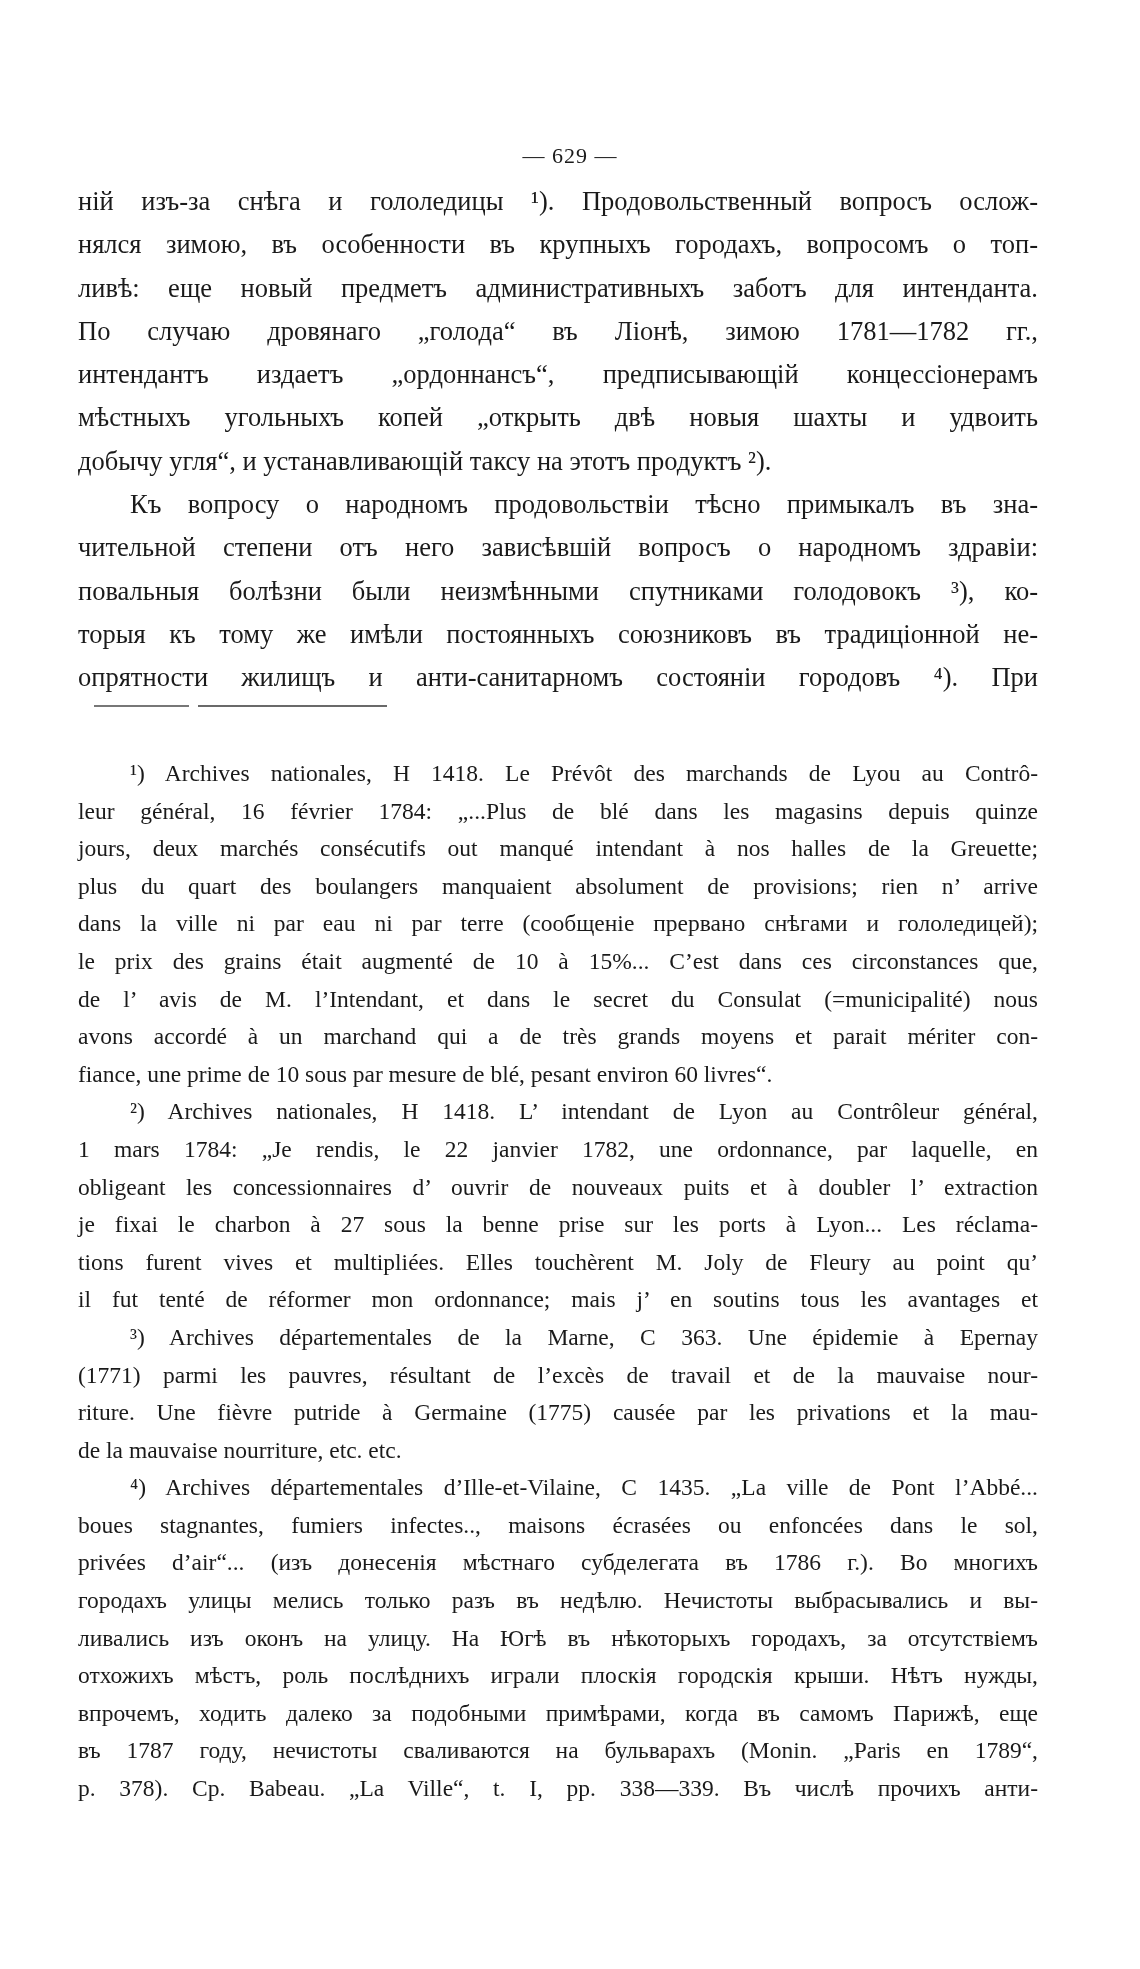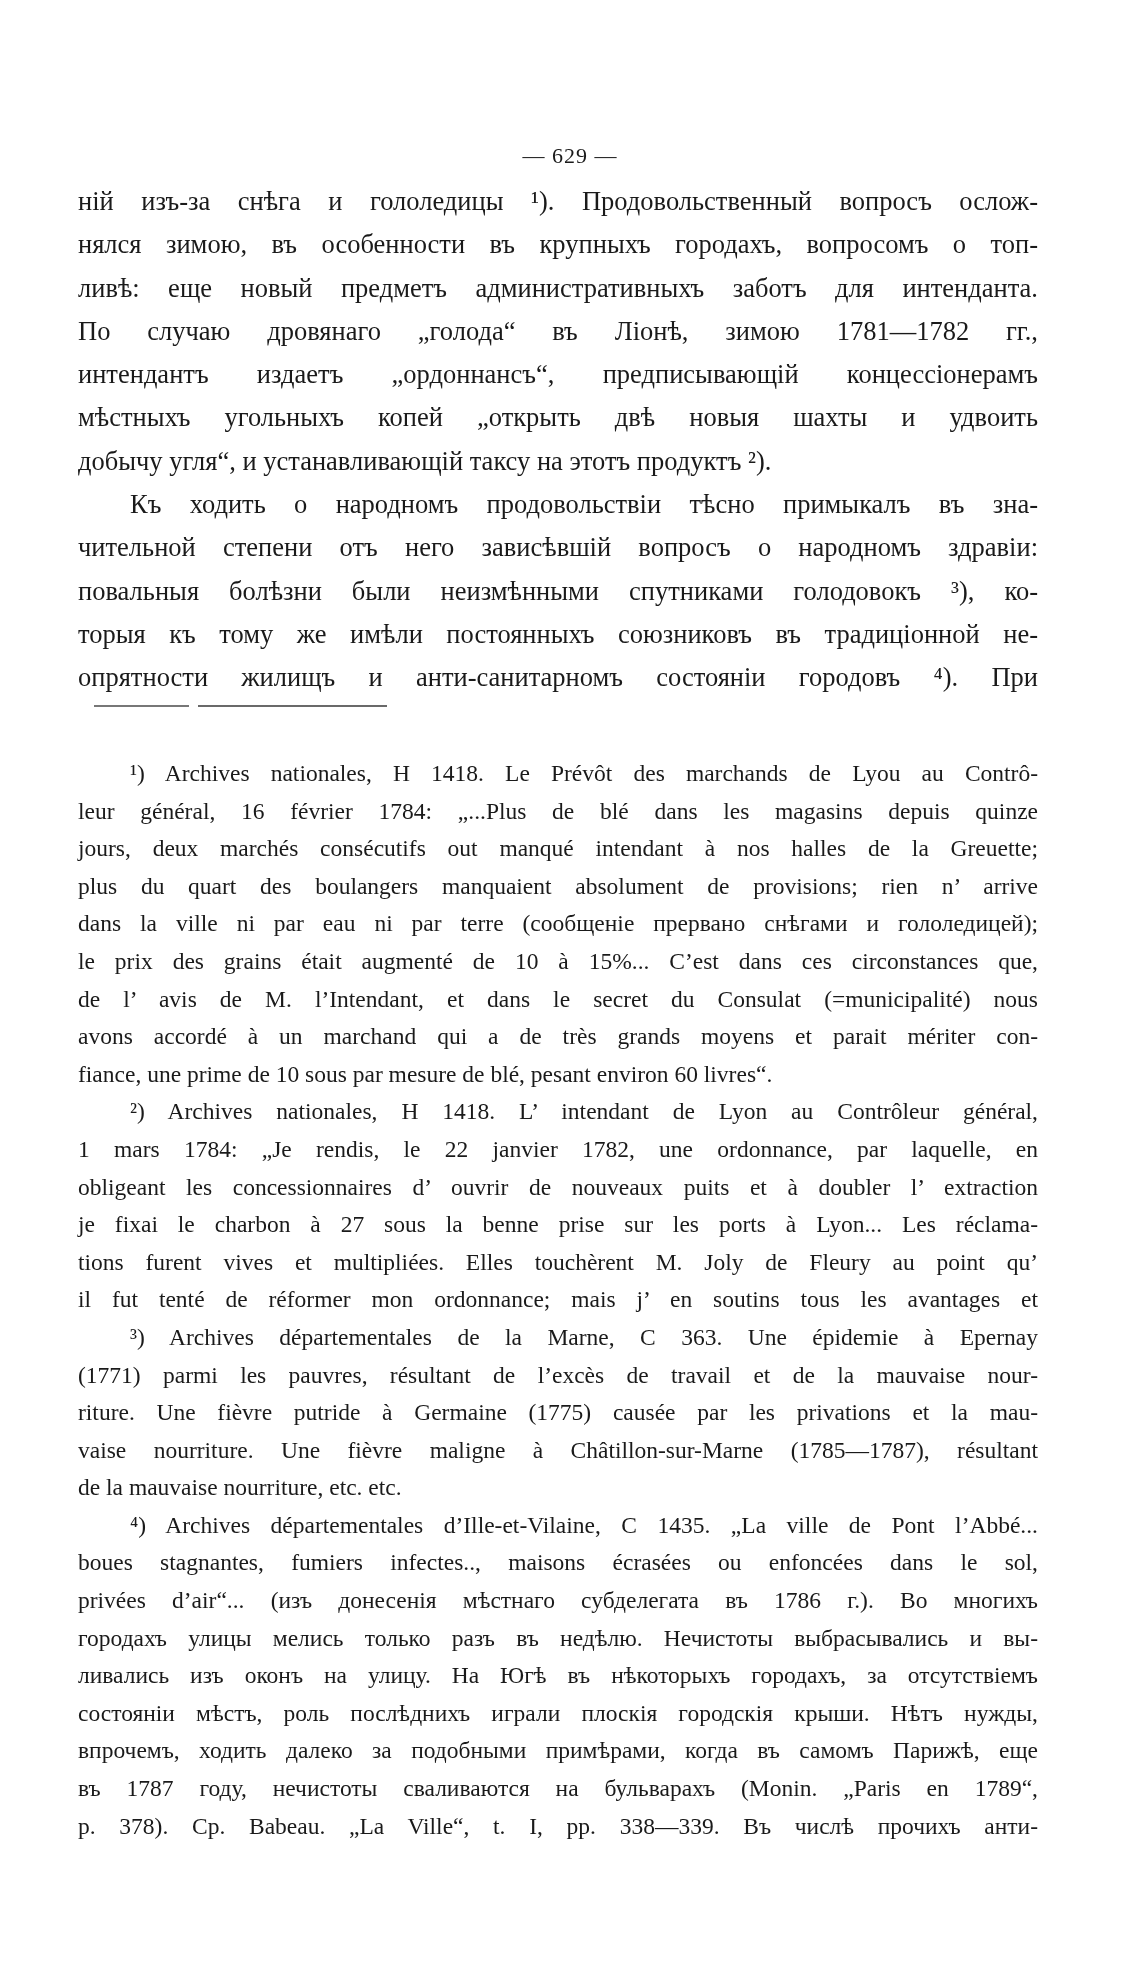--- a/index.html
+++ b/index.html
@@ -41,21 +41,21 @@
   <div>
     <span class="line">ній изъ-за снѣга и гололедицы ¹). Продовольственный вопросъ ослож-</span>
     <span class="line">нялся зимою, въ особенности въ крупныхъ городахъ, вопросомъ о топ-</span>
     <span class="line">ливѣ: еще новый предметъ административныхъ заботъ для интенданта.</span>
     <span class="line">По случаю дровянаго „голода“ въ Ліонѣ, зимою 1781—1782 гг.,</span>
     <span class="line">интендантъ издаетъ „ордоннансъ“, предписывающій концессіонерамъ</span>
     <span class="line">мѣстныхъ угольныхъ копей „открыть двѣ новыя шахты и удвоить</span>
     <span class="line last">добычу угля“, и устанавливающій таксу на этотъ продуктъ ²).</span>
   </div>
   <div>
-    <span class="line indent">Къ ходить о народномъ продовольствіи тѣсно примыкалъ въ зна-</span>
+    <span class="line indent">Къ вопросу о народномъ продовольствіи тѣсно примыкалъ въ зна-</span>
     <span class="line">чительной степени отъ него зависѣвшій вопросъ о народномъ здравіи:</span>
     <span class="line">повальныя болѣзни были неизмѣнными спутниками голодовокъ ³), ко-</span>
     <span class="line">торыя къ тому же имѣли постоянныхъ союзниковъ въ традиціонной не-</span>
     <span class="line">опрятности жилищъ и анти-санитарномъ состояніи городовъ ⁴). При</span>
   </div>
 </div>
 
 <div class="rule"></div>
 
 <div class="footnotes">
@@ -75,27 +75,26 @@
     <span class="fn-line">1 mars 1784: „Je rendis, le 22 janvier 1782, une ordonnance, par laquelle, en</span>
     <span class="fn-line">obligeant les concessionnaires d’ ouvrir de nouveaux puits et à doubler l’ extraction</span>
     <span class="fn-line">je fixai le charbon à 27 sous la benne prise sur les ports à Lyon... Les réclama-</span>
     <span class="fn-line">tions furent vives et multipliées. Elles touchèrent M. Joly de Fleury au point qu’</span>
     <span class="fn-line">il fut tenté de réformer mon ordonnance; mais j’ en soutins tous les avantages et</span>
   </div>
   <div>
     <span class="fn-line first">³) Archives départementales de la Marne, C 363. Une épidemie à Epernay</span>
     <span class="fn-line">(1771) parmi les pauvres, résultant de l’excès de travail et de la mauvaise nour-</span>
     <span class="fn-line">riture. Une fièvre putride à Germaine (1775) causée par les privations et la mau-</span>
-    <span class="fn-line">vaise nourriture. Une fièvre maligne à Châtillon-sur-Marne (1785—1787), résultant</span>
     <span class="fn-line last">de la mauvaise nourriture, etc. etc.</span>
   </div>
   <div>
     <span class="fn-line first">⁴) Archives départementales d’Ille-et-Vilaine, C 1435. „La ville de Pont l’Abbé...</span>
     <span class="fn-line">boues stagnantes, fumiers infectes.., maisons écrasées ou enfoncées dans le sol,</span>
     <span class="fn-line">privées d’air“... (изъ донесенія мѣстнаго субделегата въ 1786 г.). Во многихъ</span>
     <span class="fn-line">городахъ улицы мелись только разъ въ недѣлю. Нечистоты выбрасывались и вы-</span>
     <span class="fn-line">ливались изъ оконъ на улицу. На Югѣ въ нѣкоторыхъ городахъ, за отсутствіемъ</span>
-    <span class="fn-line">состояніи мѣстъ, роль послѣднихъ играли плоскія городскія крыши. Нѣтъ нужды,</span>
+    <span class="fn-line">отхожихъ мѣстъ, роль послѣднихъ играли плоскія городскія крыши. Нѣтъ нужды,</span>
     <span class="fn-line">впрочемъ, ходить далеко за подобными примѣрами, когда въ самомъ Парижѣ, еще</span>
     <span class="fn-line">въ 1787 году, нечистоты сваливаются на бульварахъ (Monin. „Paris en 1789“,</span>
     <span class="fn-line">p. 378). Cp. Babeau. „La Ville“, t. I, pp. 338—339. Въ числѣ прочихъ анти-</span>
   </div>
 </div>
 
 </body></html>

